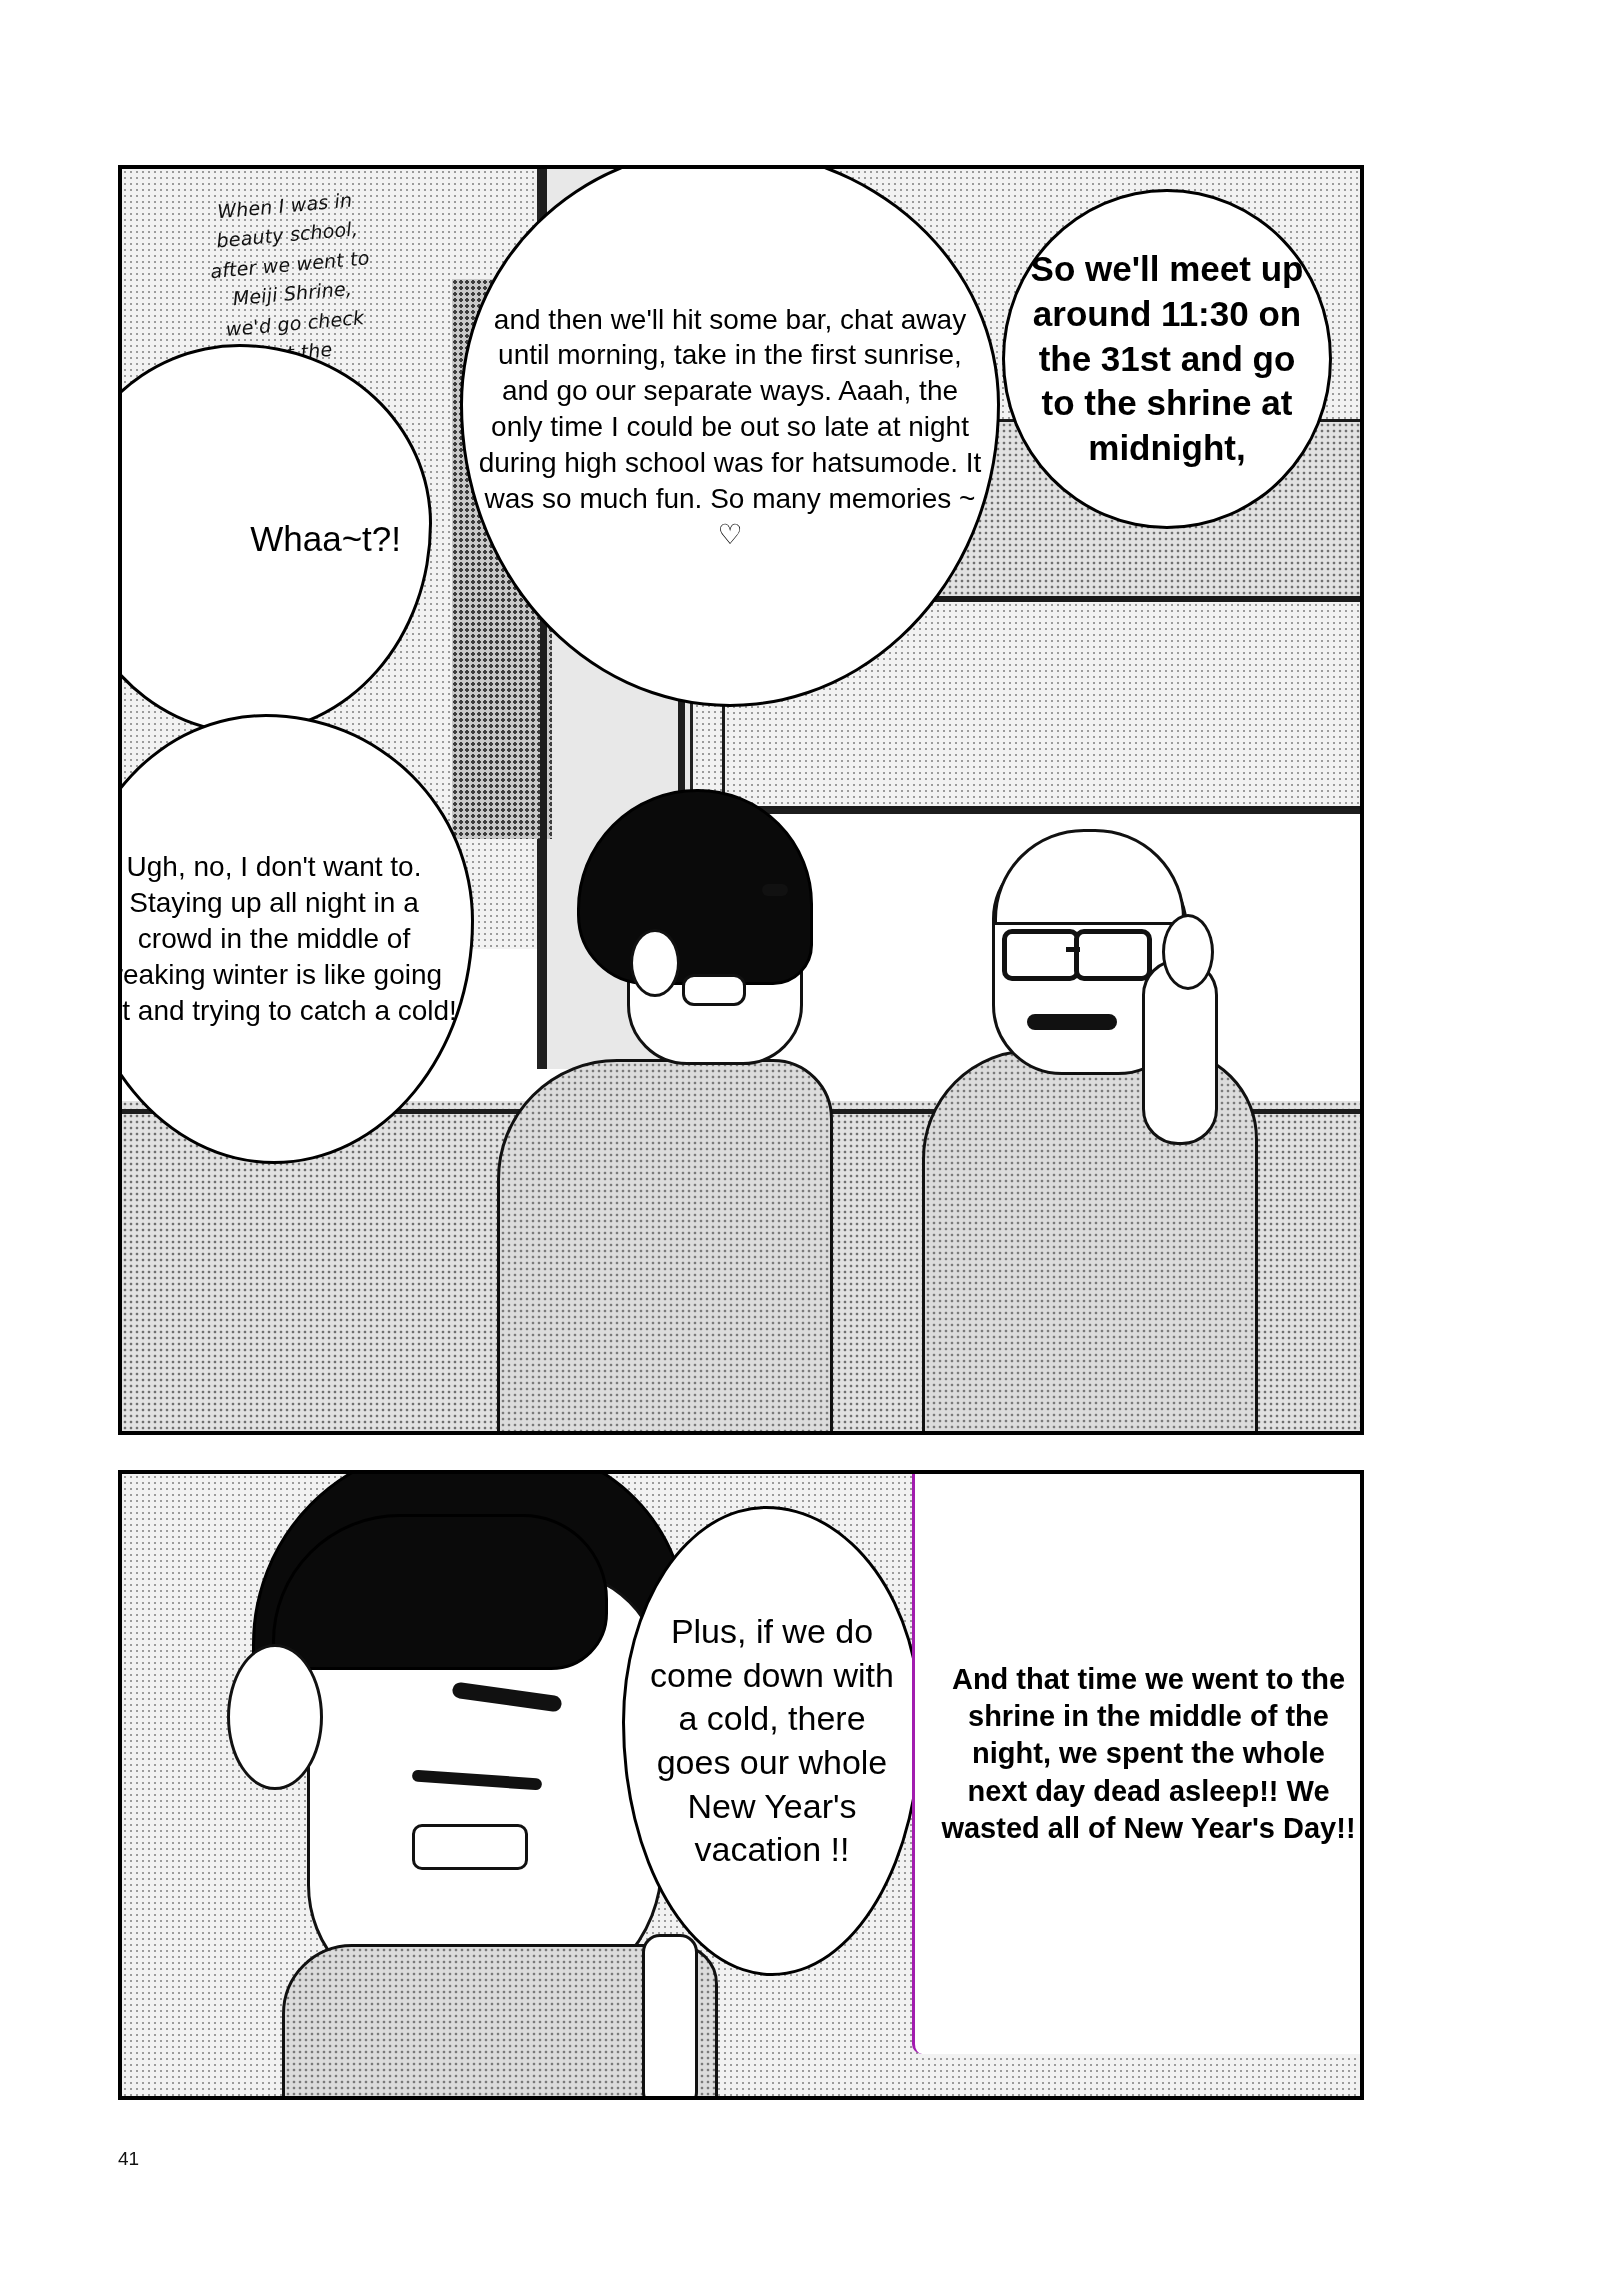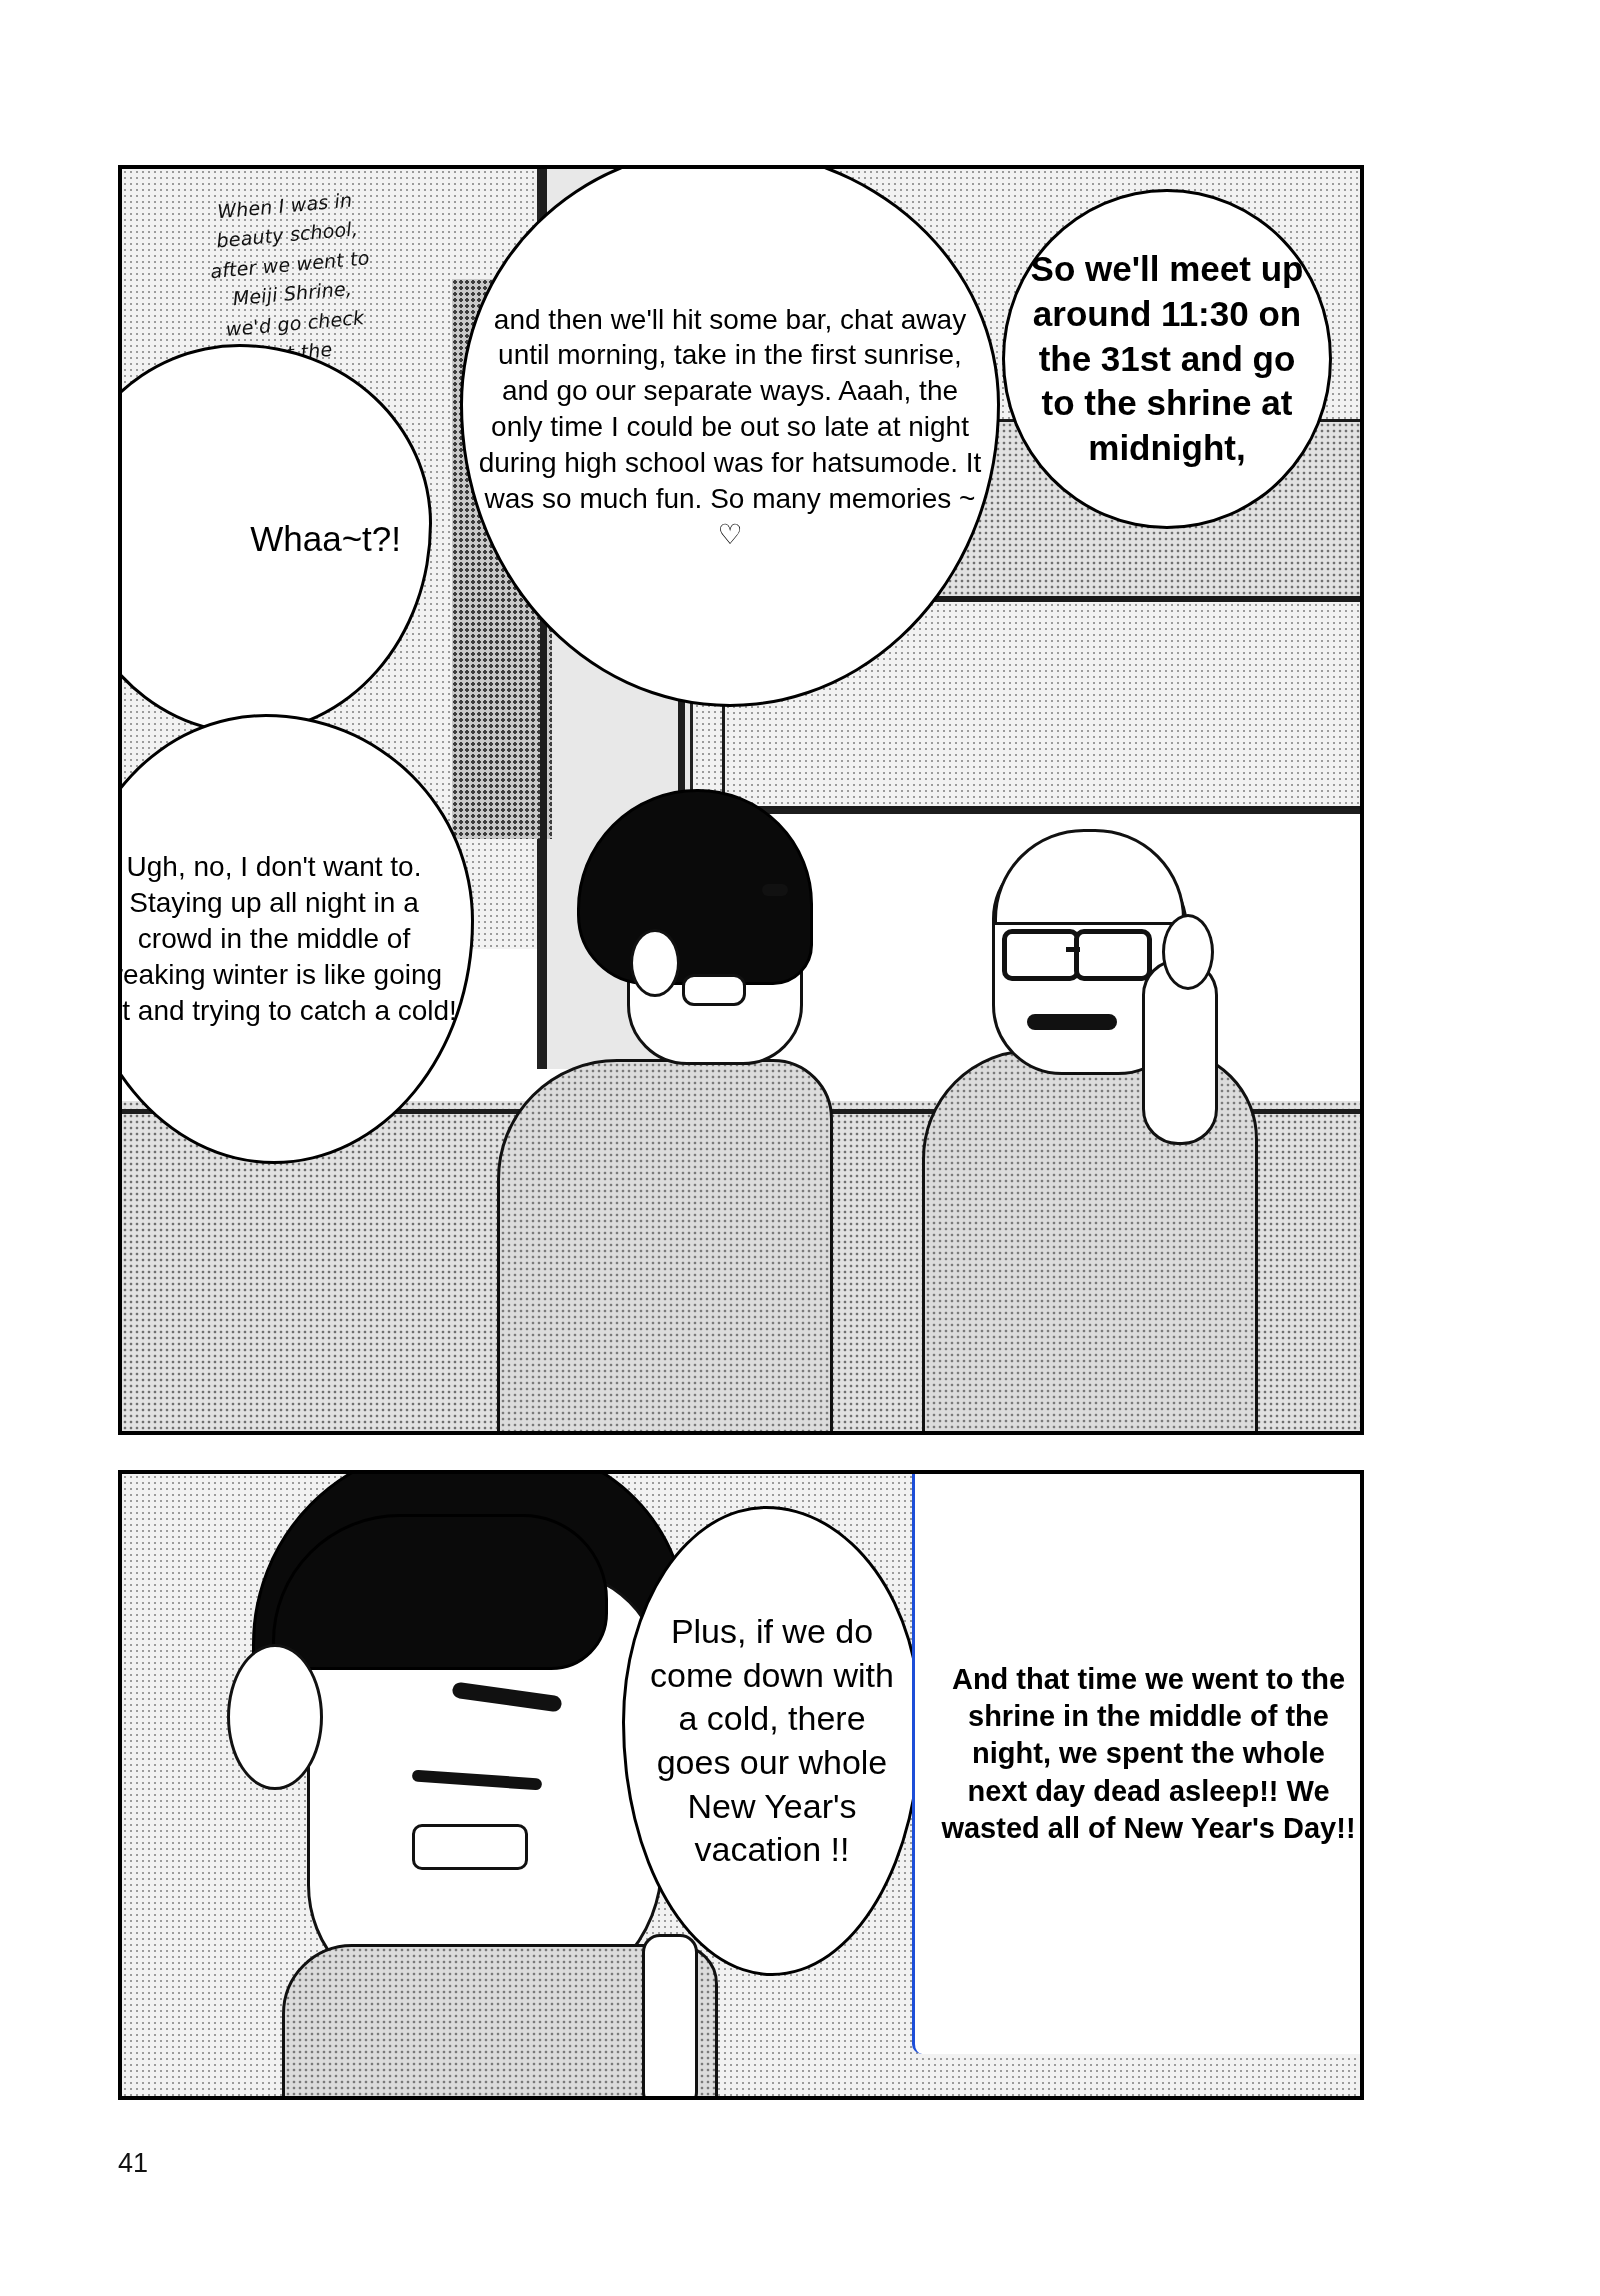--- a/index.html
+++ b/index.html
@@ -124,21 +124,21 @@
     letter-spacing: 0.2px;
   }
   .caption .ln { display: block; white-space: nowrap; }
 
   
   .page-number {
     position: absolute;
     left: 118px;
     top: 2148px;
     font-family: "Liberation Sans", sans-serif;
-    font-size: 27px;
+    font-size: 19px;
     color: #111;
   }
 </style>
 </head>
 <body>
 
 <div class="page">
 
   <div class="panel" id="panel-top">
 
@@ -216,21 +216,21 @@
     <div class="char" style="left:290px; top:300px; width:130px; height:12px; background:#111; border-radius:6px; transform:rotate(4deg);"></div>
     <div class="char skin" style="left:290px; top:350px; width:110px; height:40px; border-radius:10px;"></div>
     <div class="char skin" style="left:105px; top:170px; width:90px; height:140px; border-radius:50%;"></div>
     <div class="char cloth-grey" style="left:160px; top:470px; width:430px; height:200px; border-radius:70px 40px 0 0;"></div>
     <div class="char" style="left:520px; top:460px; width:50px; height:170px; background:#fff; border:3px solid #111; border-radius:18px;"></div>
 
     <div class="balloon round" style="left:500px; top:32px; width:300px; height:470px; font-size:34px;">
       <p>Plus, if we do come down with a cold, there goes our whole New Year's vacation !!</p>
     </div>
 
-    <div class="balloon rect" style="left:790px; top:-20px; width:470px; height:600px; font-size:29px; font-weight:600; border-left:3px solid #1d4ed8; border-top:none; border-right:none; border-bottom:none;">
+    <div class="balloon rect" style="left:790px; top:-20px; width:470px; height:600px; font-size:29px; font-weight:600; border-left:3px solid #a21caf; border-top:none; border-right:none; border-bottom:none;">
       <p style="padding:0 26px;">And that time we went to the shrine in the middle of the night, we spent the whole next day dead asleep!! We wasted all of New Year's Day!!</p>
     </div>
 
   </div>
 
   <div class="page-number">41</div>
 
 </div>
 
 </body></html>

